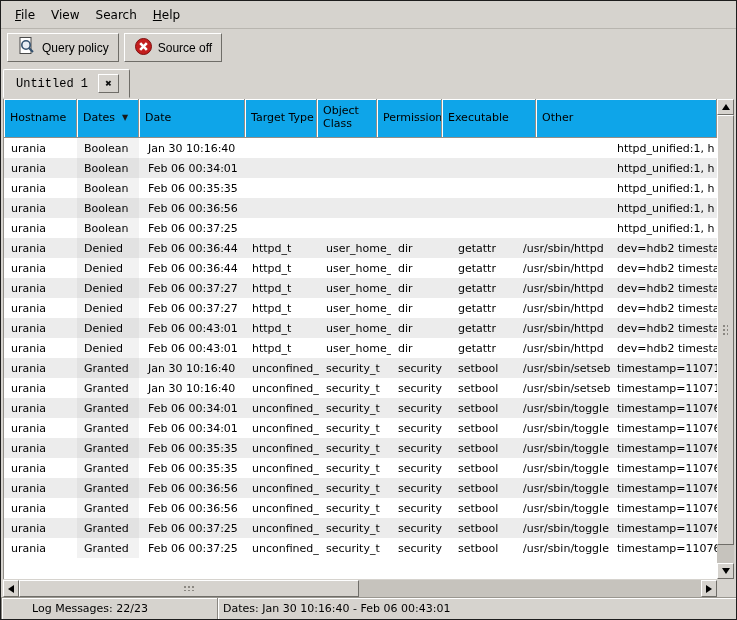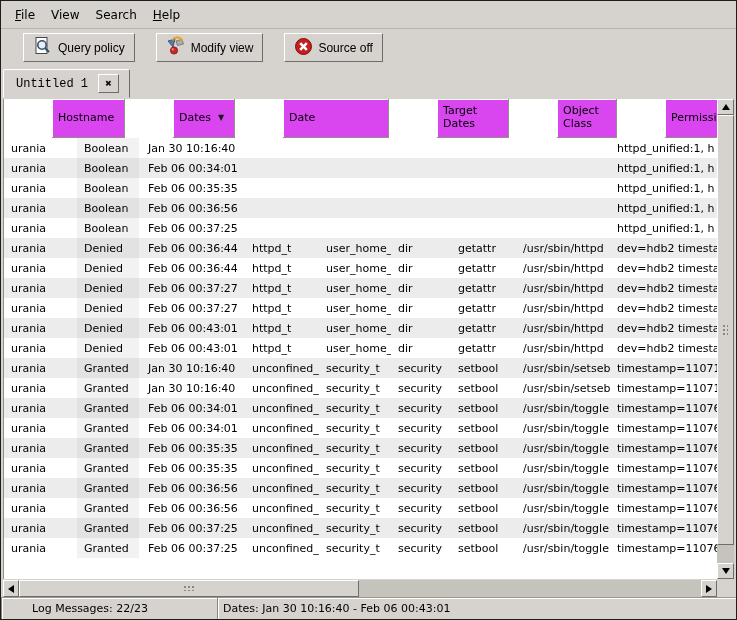--- a/index.html
+++ b/index.html
@@ -37,21 +37,20 @@
     padding-left:6px; gap:5px;
     background:#d6d3ce;
   }
   .tbtn {
     display:flex; align-items:center; gap:5px;
     height:29px; padding:0 9px;
     background:#d6d3ce;
     border:1px solid; border-color:#ffffff #6f6d68 #6f6d68 #ffffff;
     font-size:12px; color:#000;
     cursor:default;
-    margin-left:16px;
   }
   .tbtn svg { flex:none; }
   
   .tabbar {
     height:32px; flex:none;
     display:flex; align-items:flex-end;
     padding-left:2px;
     background:#d6d3ce;
     font-family:Liberation Mono, monospace;
   }
@@ -81,29 +80,28 @@
   .grid {
     flex:1; overflow:hidden;
     background:#ffffff;
     border-left:1px solid #928f89;
   }
   .header-row { display:flex; height:39px; }
   .hcell {
     flex:none;
     display:flex; align-items:center;
     padding-left:6px;
-    background:#d946ef;
+    background:#0ea5e9;
     border-right:1px solid #928f89;
     border-bottom:1px solid #928f89;
     box-shadow: inset 1px 1px 0 #ffffff;
     font-size:11px; color:#000;
     line-height:1.15;
     overflow:hidden;
     cursor:default;
-    margin-left:48px;
   }
   .sort-arrow { font-size:8px; margin-left:7px; color:#1a1a1a; }
   .rows { height:441px; overflow:hidden; }
   .row { display:flex; height:20px; }
   .row:nth-child(odd)  { background:#ffffff; }
   .row:nth-child(even) { background:#ececec; }
   .row:nth-child(odd)  .c1 { background:#f2f2f2; }
   .row:nth-child(even) .c1 { background:#e2e2e2; }
   .cell {
     flex:none;
@@ -206,33 +204,20 @@
         <svg width="20" height="20" viewBox="0 0 20 20">
           <rect x="3" y="1.5" width="11" height="16" fill="#ffffff" stroke="#4a4a4a" stroke-width="1"></rect>
           <circle cx="9" cy="9" r="4.2" fill="#e8eef5" stroke="#32506e" stroke-width="1.6"></circle>
           <line x1="12.2" y1="12.2" x2="16" y2="16" stroke="#32506e" stroke-width="2"></line>
         </svg>
       </span>
       <span>Query policy</span>
     </button>
     <button class="tbtn">
       <span>
-        <svg width="20" height="20" viewBox="0 0 20 20">
-          <polygon points="2,5 9,3 7,11" fill="#5b79a8" stroke="#2e4a70" stroke-width="0.8"></polygon>
-          <polygon points="10,5 16,3.5 17.5,8 11.5,9.5" fill="#a9adb5" stroke="#6b6f77" stroke-width="0.8"></polygon>
-          <path d="M 6 4 Q 11 -1 15 3.5" fill="none" stroke="#e5a01e" stroke-width="2"></path>
-          <polygon points="15.8,1.5 17,5.5 13.2,4.4" fill="#e5a01e"></polygon>
-          <circle cx="8" cy="14.5" r="3.6" fill="#c62828" stroke="#7c1515" stroke-width="0.8"></circle>
-          <circle cx="6.8" cy="13.3" r="1.1" fill="#ef9a9a"></circle>
-        </svg>
-      </span>
-      <span>Modify view</span>
-    </button>
-    <button class="tbtn">
-      <span>
         <svg width="19" height="19" viewBox="0 0 19 19">
           <circle cx="9.5" cy="9.5" r="8" fill="#c41e1e" stroke="#7e1010" stroke-width="1"></circle>
           <line x1="6.2" y1="6.2" x2="12.8" y2="12.8" stroke="#ffffff" stroke-width="2.6"></line>
           <line x1="12.8" y1="6.2" x2="6.2" y2="12.8" stroke="#ffffff" stroke-width="2.6"></line>
         </svg>
       </span>
       <span>Source off</span>
     </button>
   </div>
 
@@ -253,21 +238,21 @@
               <span>Hostname</span>
             </div>
           <div class="hcell c1">
               <span>Dates</span>
               <span class="sort-arrow">▼</span>
             </div>
           <div class="hcell c2">
               <span>Date</span>
             </div>
           <div class="hcell c4">
-              <span>Target Dates</span>
+              <span>Target Type</span>
             </div>
           <div class="hcell c5">
               <span>Object Class</span>
             </div>
           <div class="hcell c6">
               <span>Permission</span>
             </div>
           <div class="hcell c7">
               <span>Executable</span>
             </div>

